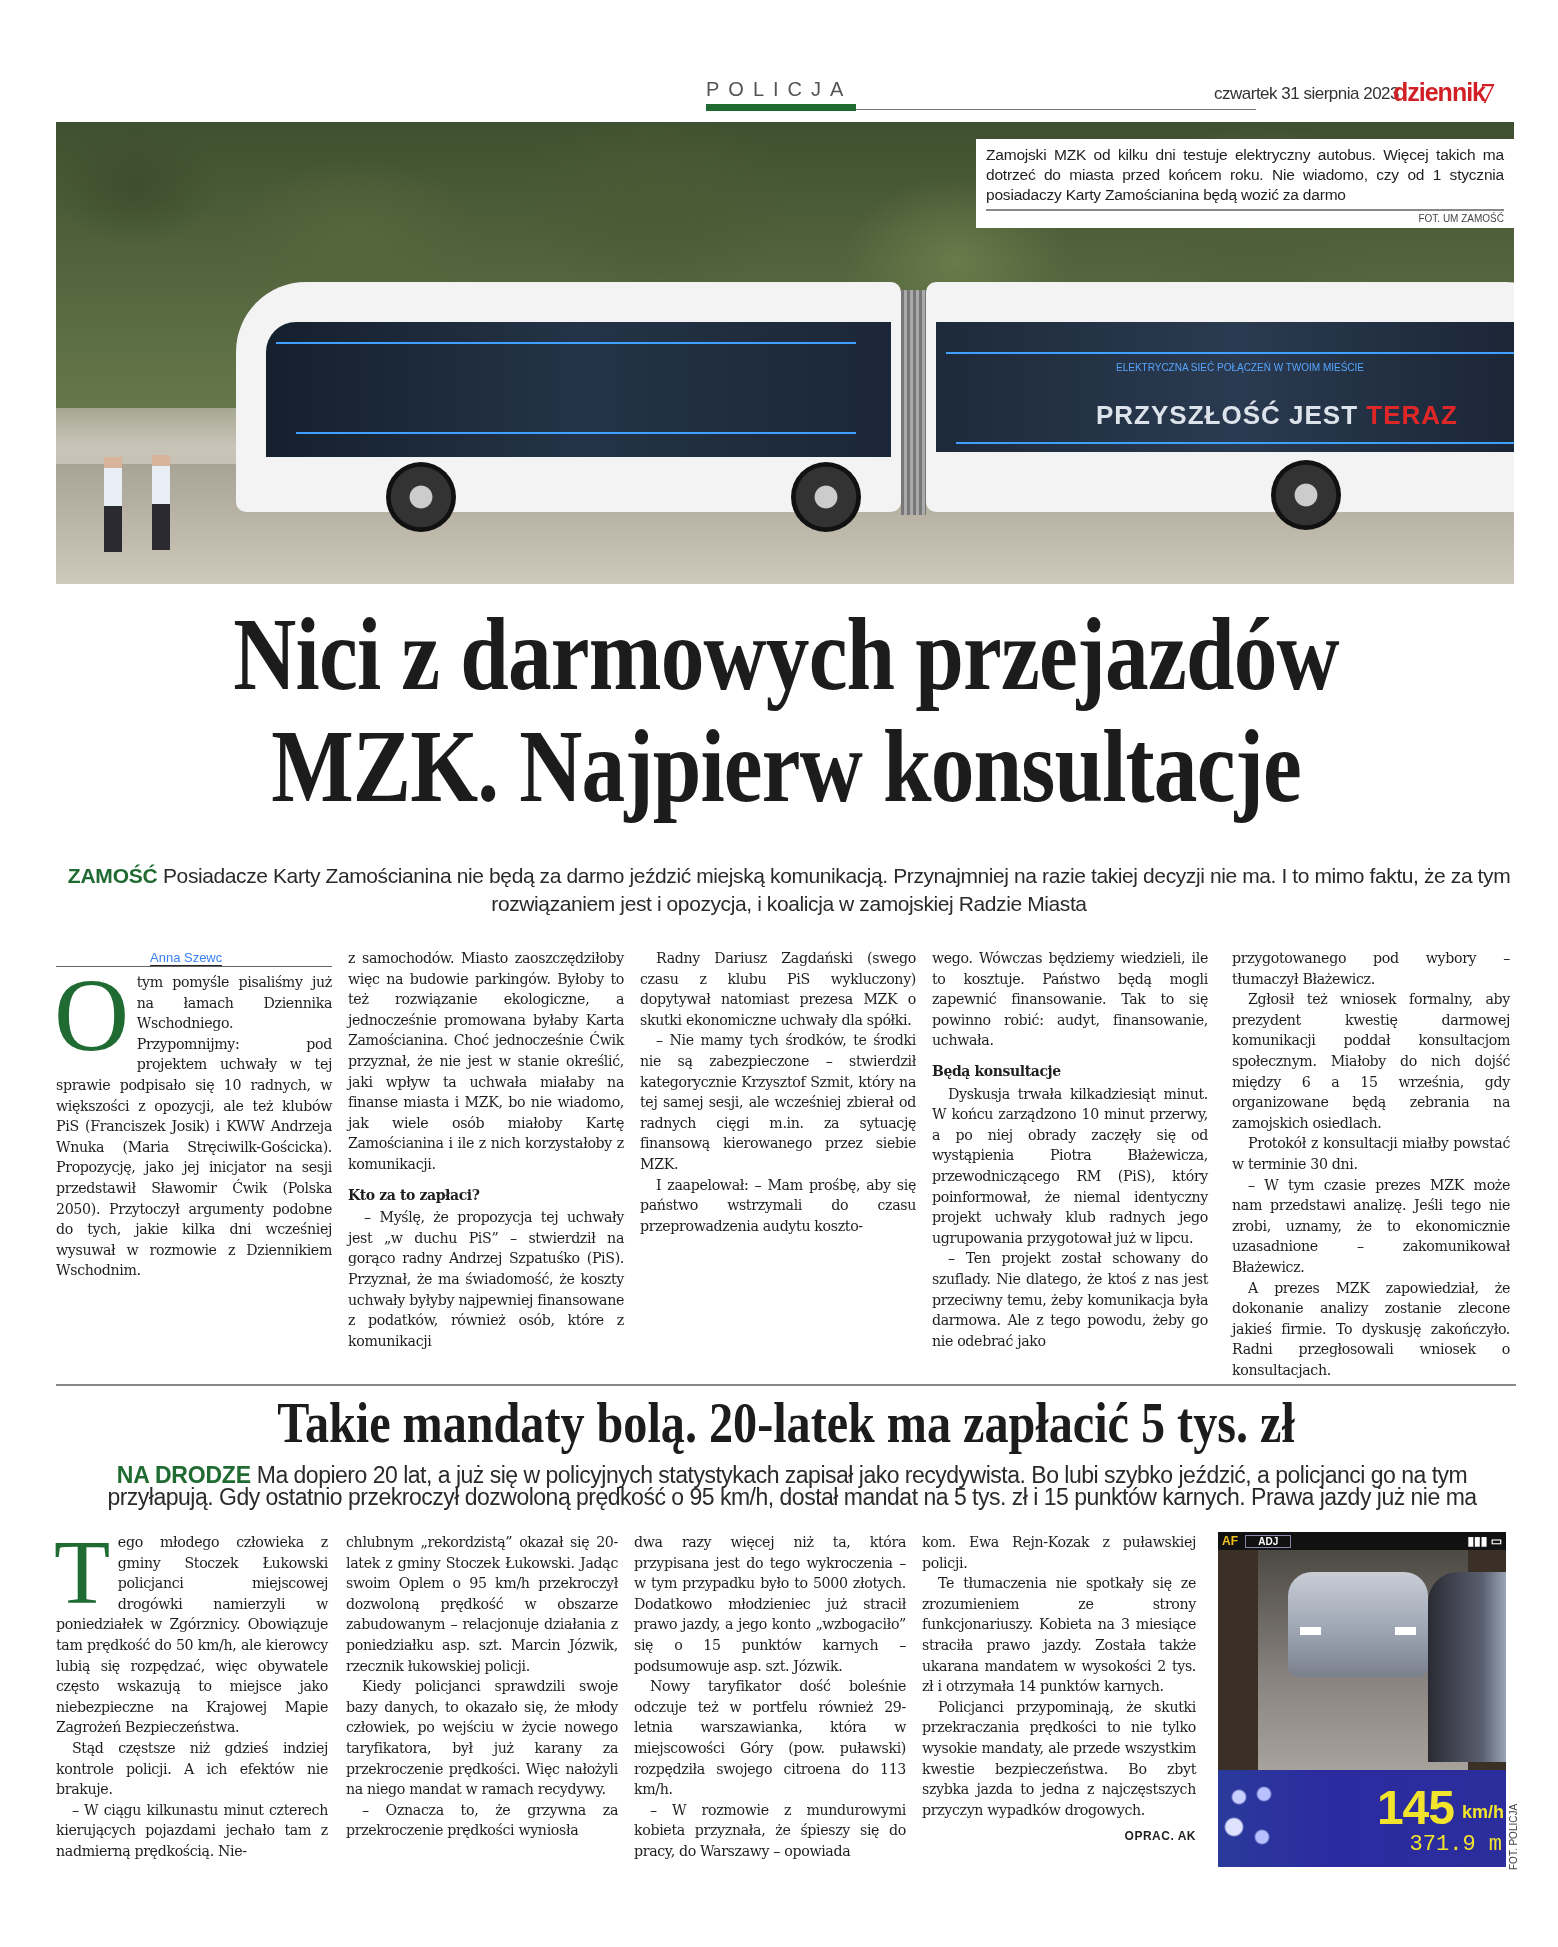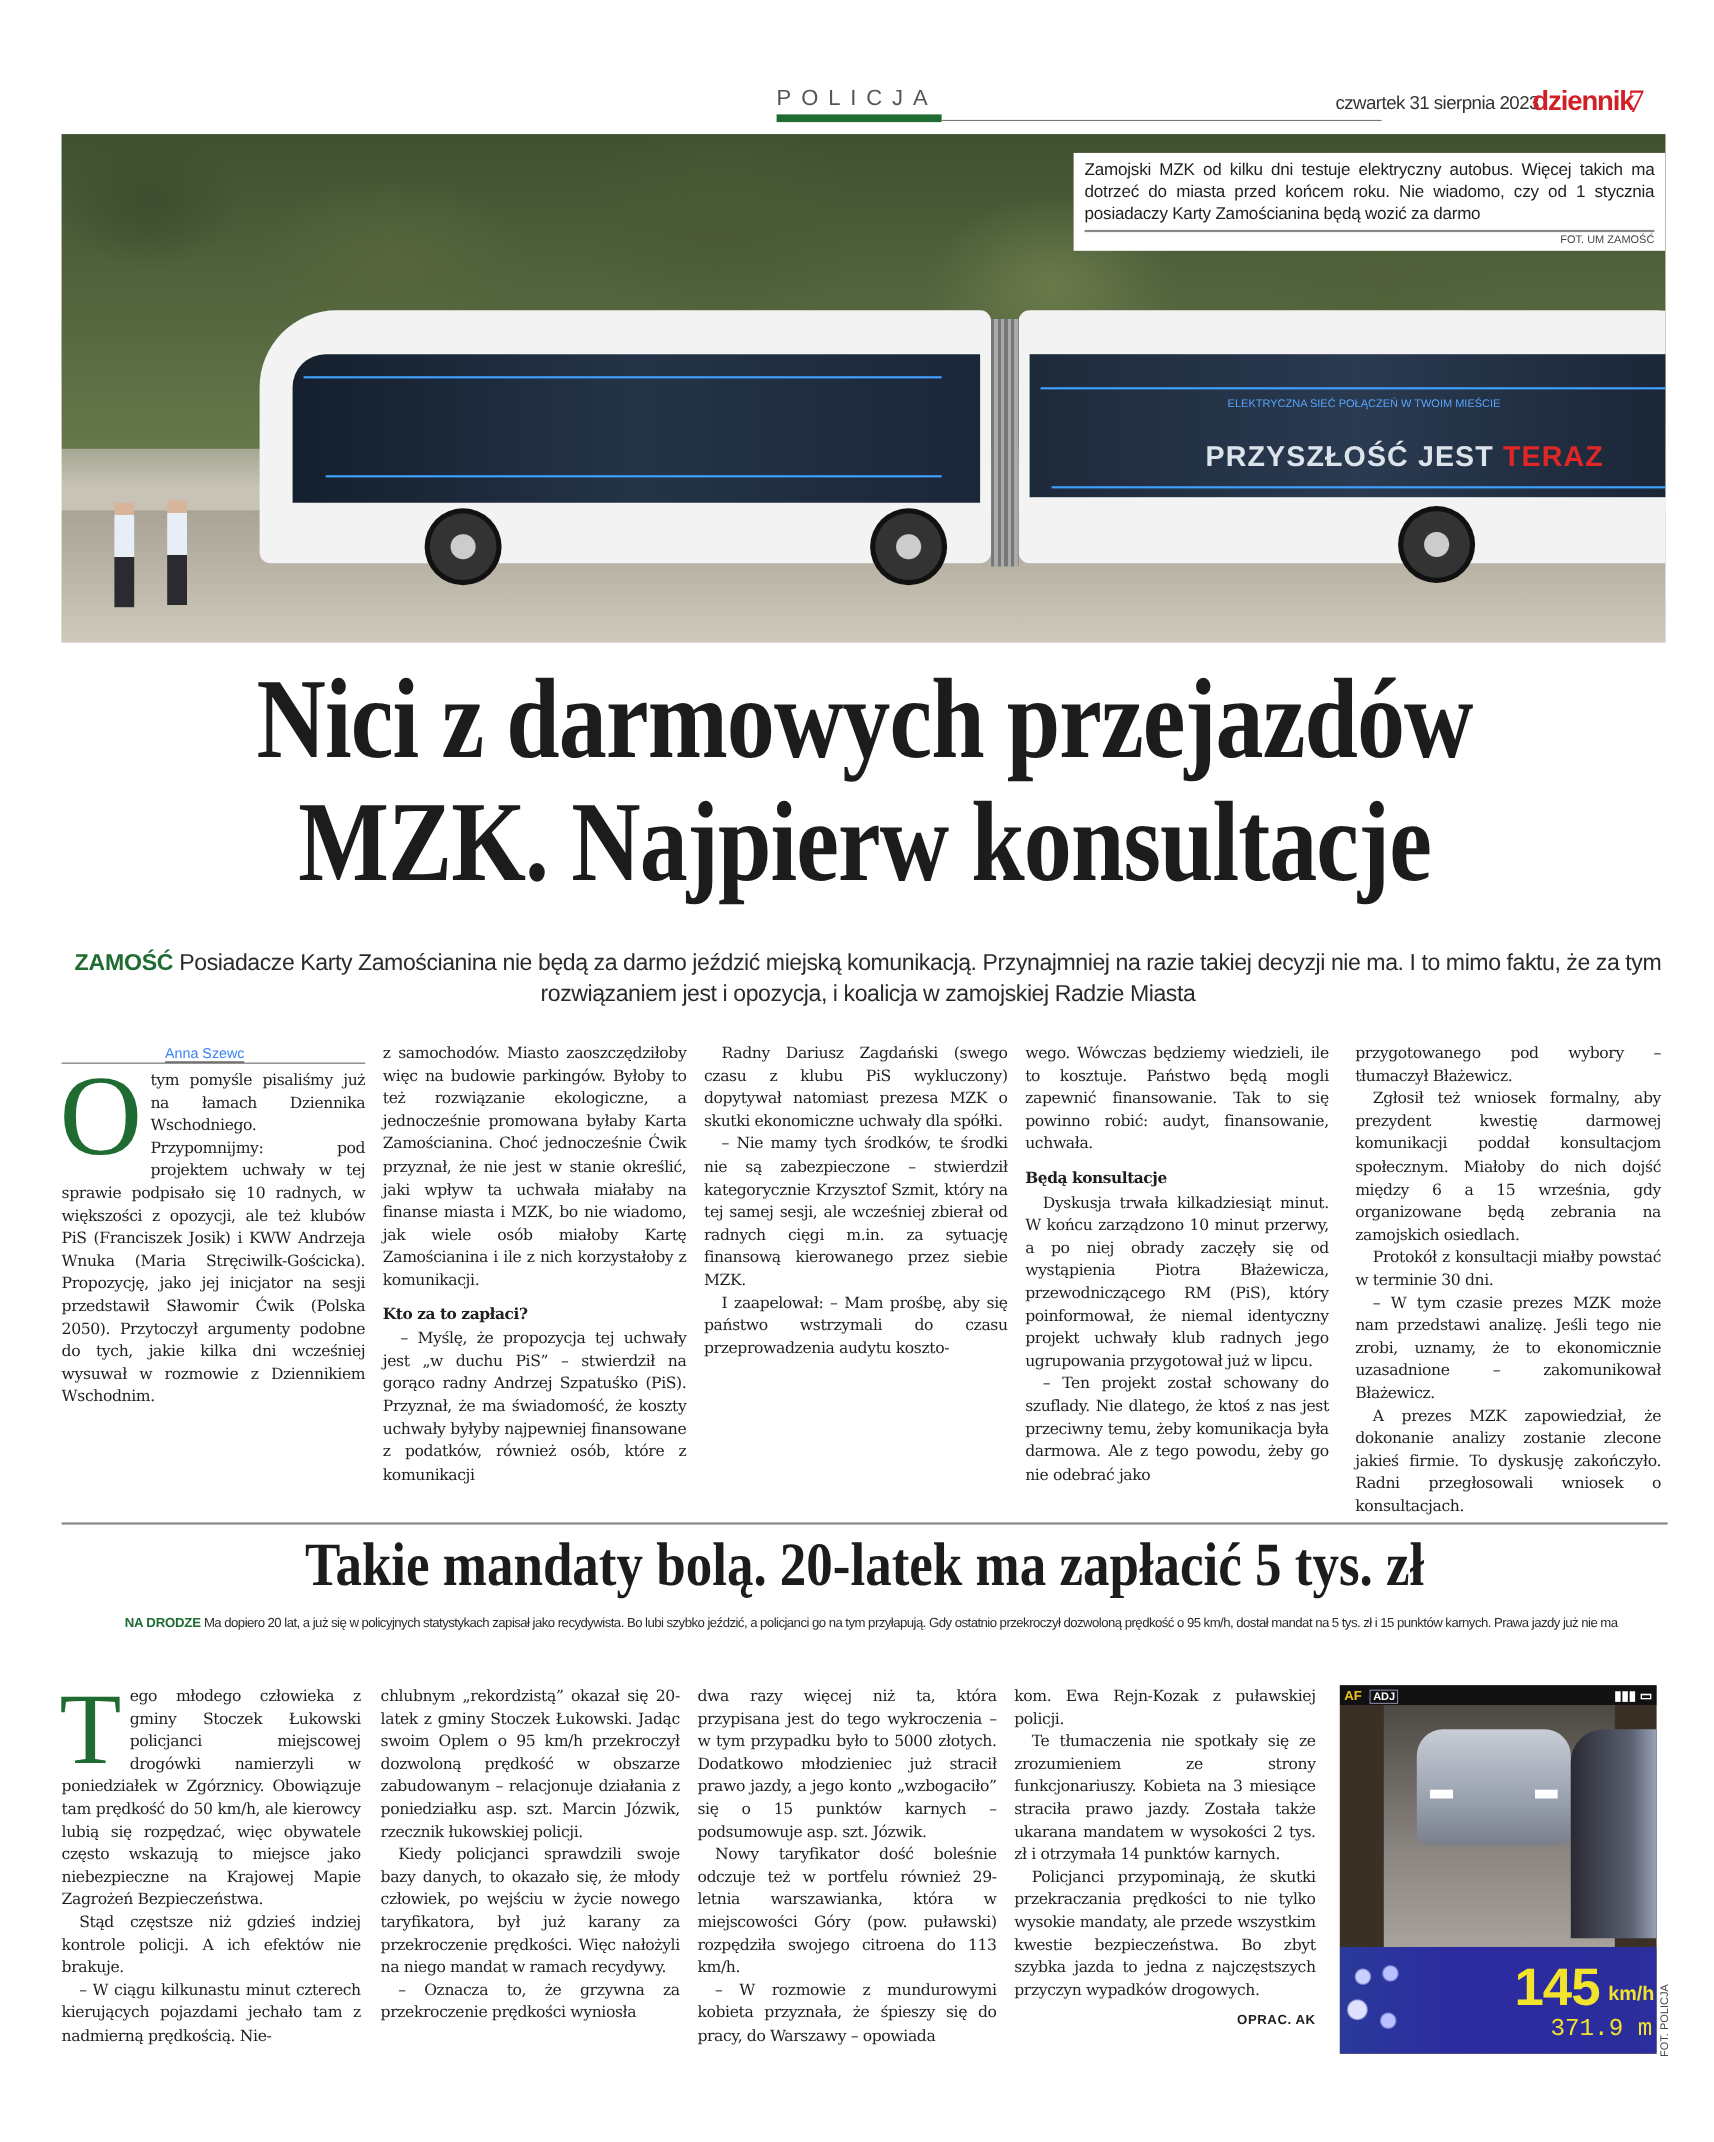--- a/index.html
+++ b/index.html
@@ -45,27 +45,27 @@
   
   .byline{left:150px;top:950px;font-family:"Liberation Sans",sans-serif;font-size:13px;color:#3b82f6;border-bottom:1px solid #222}
   .byline-rule{left:56px;top:966px;width:276px;height:1px;background:#666}
   .col{position:absolute;font-family:"DejaVu Serif",serif;font-size:14.2px;line-height:20.6px;color:#1e1e1e;text-align:justify;hyphens:auto;letter-spacing:-0.35px}
   .col p{text-indent:16px}
   .col p.noind{text-indent:0}
   .col h3{font-family:"DejaVu Serif",serif;font-weight:bold;font-size:14px;margin:10px 0 2px 0;letter-spacing:-0.4px}
   .dropcap{float:left;font-family:"Liberation Serif",serif;font-size:104px;line-height:82px;color:#1f6b32;margin:2px 8px 0 -2px}
   .divider{left:56px;top:1384px;width:1460px;height:2px;background:#888}
   .headline2{left:56px;top:1390px;width:1460px;font-family:"Liberation Serif",serif;font-weight:bold;font-size:56px;line-height:66px;text-align:center;color:#1c1c1c;transform:scaleX(0.86);transform-origin:center top}
-  .lead2{left:72px;top:1464px;width:1440px;font-family:"Liberation Sans",sans-serif;font-size:12px;line-height:22px;text-align:center;color:#2a2a2a;letter-spacing:-0.5px}
+  .lead2{left:72px;top:1464px;width:1440px;font-family:"Liberation Sans",sans-serif;font-size:23px;line-height:22px;text-align:center;color:#2a2a2a;letter-spacing:-0.5px}
   .signature{font-family:"Liberation Sans",sans-serif;font-weight:bold;font-size:12px;text-align:right;margin-top:6px;letter-spacing:0.5px}
   
   .radar{left:1218px;top:1532px;width:288px;height:335px;background:#3a3026;overflow:hidden}
   .radar-top{position:absolute;left:0;top:0;width:100%;height:18px;background:#111;font-family:"Liberation Sans",sans-serif;font-weight:bold;font-size:12px;color:#fff;padding:2px 4px}
   .radar-top .af{color:#f0c020}
-  .radar-top .adj{border:1px solid #88a;padding:0 2px;margin-left:4px;font-size:10px}
+  .radar-top .adj{border:1px solid #88a;padding:0 12px;margin-left:4px;font-size:10px}
   .radar-road{position:absolute;left:40px;top:18px;width:210px;height:220px;background:linear-gradient(180deg,#4c4842,#8a8580 60%,#a8a29c)}
   .radar-car{position:absolute;left:70px;top:40px;width:140px;height:105px;background:linear-gradient(180deg,#c8cdd6,#9aa2b0 60%,#7a808c);border-radius:24px 24px 10px 10px}
   .radar-car-lights{position:absolute;left:82px;top:95px;width:116px;height:8px;background:linear-gradient(90deg,#fff 0 18%,transparent 18% 82%,#fff 82%)}
   .radar-pcar{position:absolute;right:0;top:40px;width:78px;height:190px;background:linear-gradient(90deg,#2a2a34,#5a6070 70%,#9aa4b6);border-radius:30px 0 0 0}
   .radar-panel{position:absolute;left:0;top:238px;width:100%;height:97px;background:linear-gradient(90deg,#2a3a9a,#2c2aa0 40%,#2b2e9c);}
   .radar-speed{position:absolute;right:30px;top:248px;font-family:"Liberation Sans",sans-serif;font-weight:bold;font-size:48px;color:#f2e42c;letter-spacing:-1px}
   .radar-unit{position:absolute;right:2px;top:270px;font-family:"Liberation Sans",sans-serif;font-weight:bold;font-size:18px;color:#f2e42c}
   .radar-dist{position:absolute;right:4px;top:300px;font-family:"Liberation Mono",monospace;font-size:22px;color:#f2e42c}
   .radar-dots{position:absolute;left:6px;top:250px;width:110px;height:80px;background:radial-gradient(circle at 15px 15px,#c9d0ff 0 6px,transparent 8px),radial-gradient(circle at 40px 12px,#b8c0ff 0 6px,transparent 8px),radial-gradient(circle at 10px 45px,#dfe2ff 0 8px,transparent 10px),radial-gradient(circle at 38px 55px,#b8c0ff 0 6px,transparent 8px)}
   .radar-credit{left:1508px;top:1870px;font-family:"Liberation Sans",sans-serif;font-size:10px;color:#444;transform:rotate(-90deg);transform-origin:left top;white-space:nowrap}

